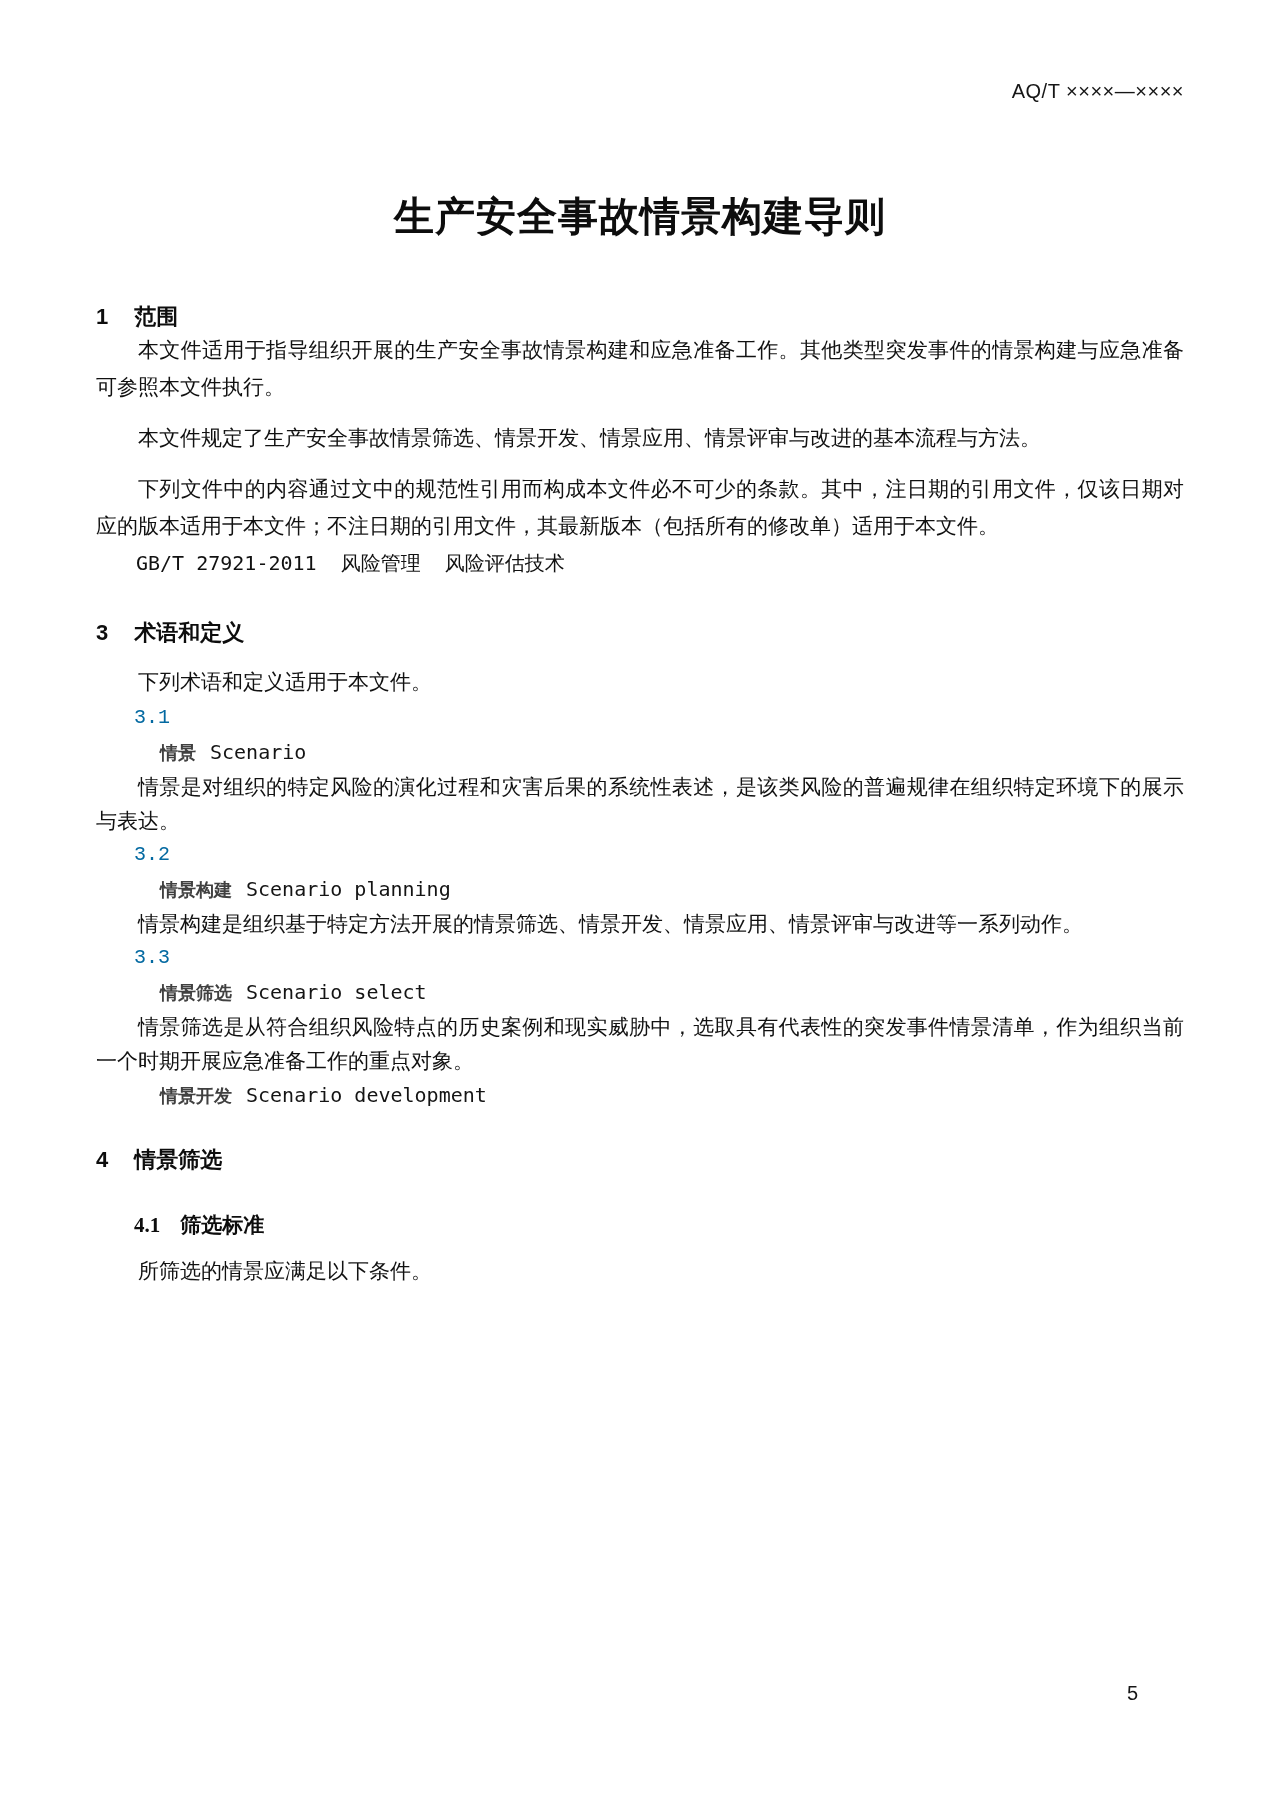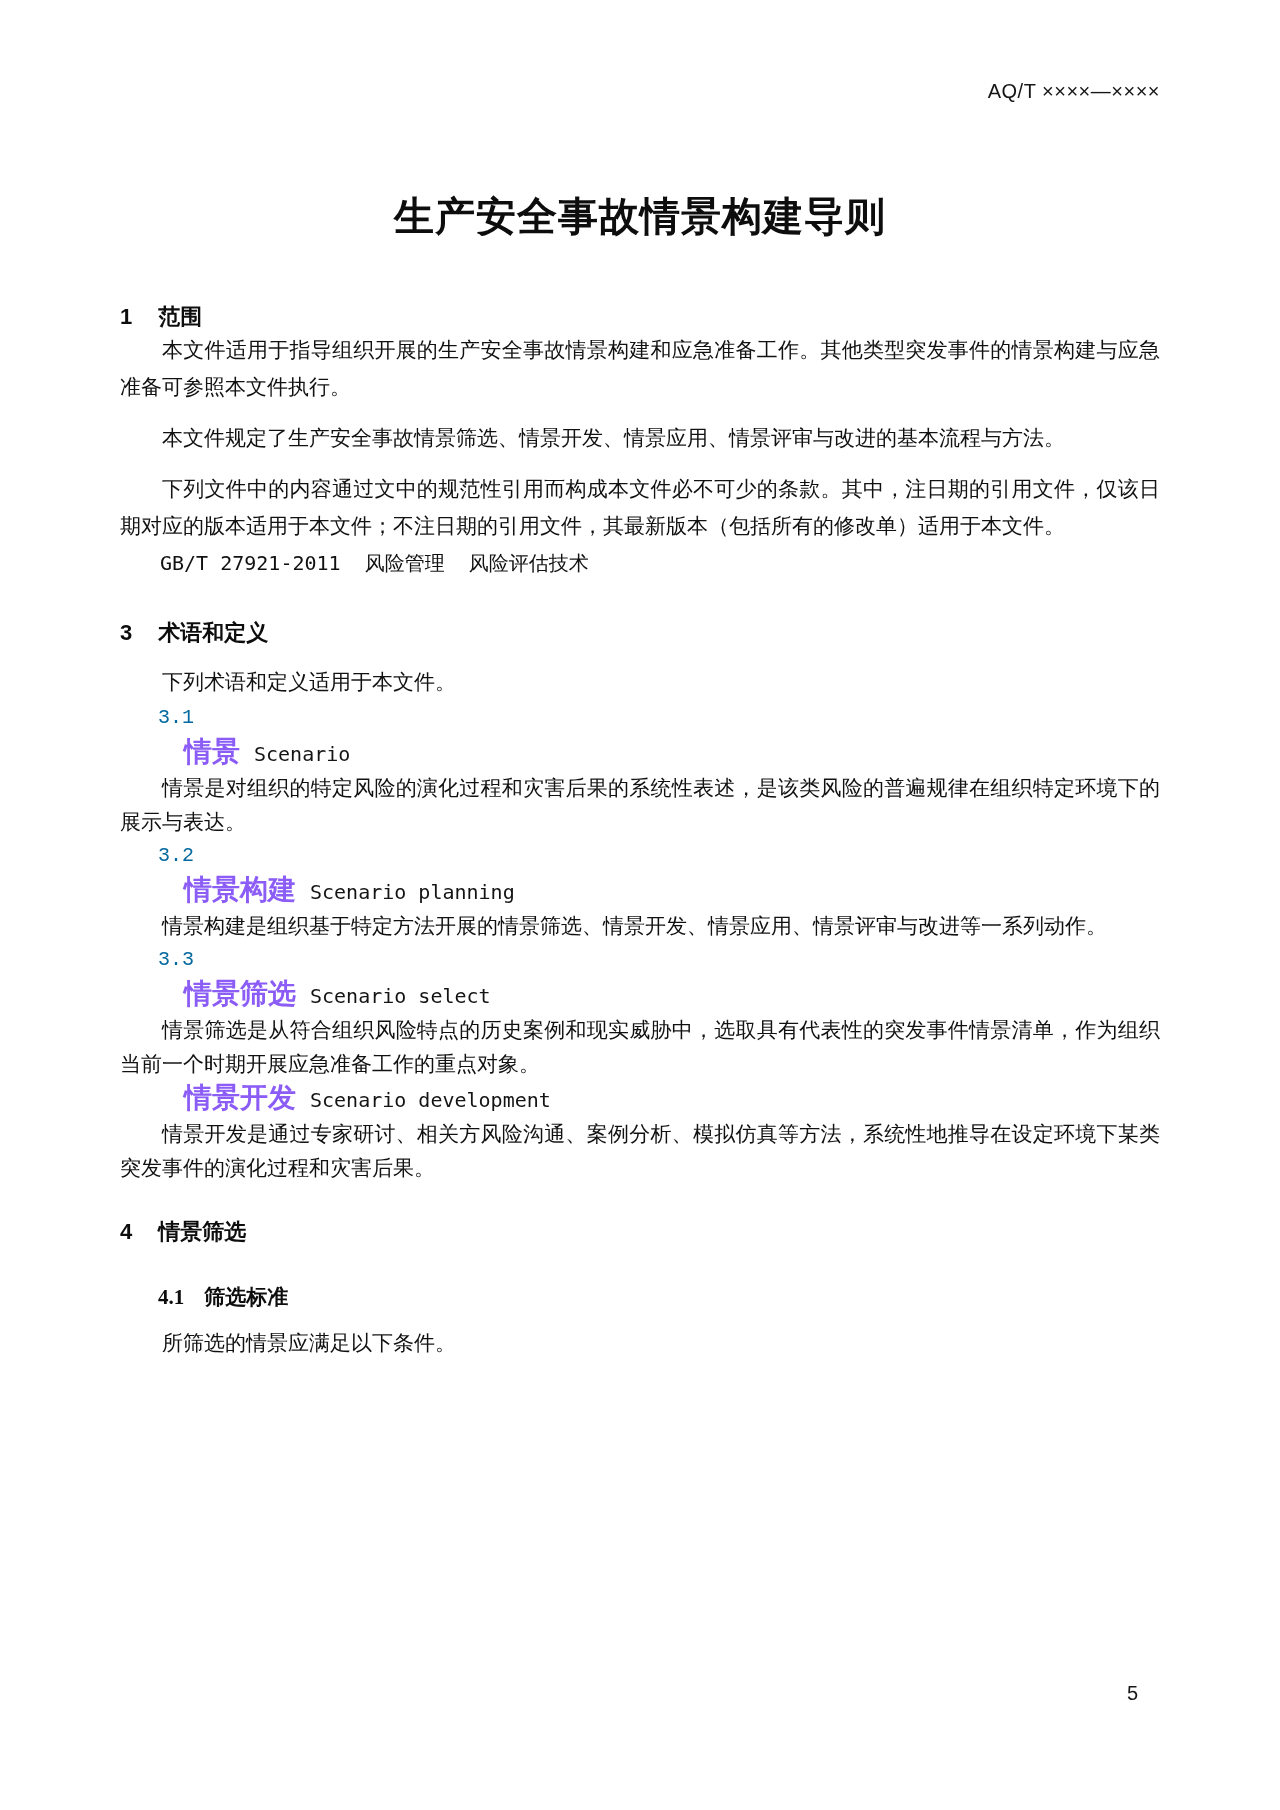--- a/index.html
+++ b/index.html
@@ -10,21 +10,21 @@
   .page {
     position: relative;
     width: 1280px;
     height: 1810px;
     background: #ffffff;
     color: #111111;
     font-family: "Liberation Serif", "DejaVu Serif", serif;
     font-size: 21px;
     overflow: hidden;
     box-sizing: border-box;
-    padding: 0 120px;
+    padding: 0 96px;
     border-radius: 26px;
   }
   .doc-header {
     padding-top: 80px;
     text-align: right;
     font-family: "Liberation Sans", "DejaVu Sans", sans-serif;
     font-size: 20px;
     letter-spacing: 0.5px;
     color: #161616;
   }
@@ -81,22 +81,22 @@
     line-height: 34px;
     color: #0369a1;
   }
   .term-line {
     padding-left: 64px;
     line-height: 34px;
   }
   .term-cn {
     font-family: "Liberation Sans", "DejaVu Sans", sans-serif;
     font-weight: 700;
-    font-size: 28px;
-    color: #8b5cf6;
+    font-size: 18px;
+    color: #404040;
   }
   .term-en {
     margin-left: 14px;
     font-family: "DejaVu Sans Mono", "Liberation Mono", monospace;
     font-size: 20px;
     color: #141414;
   }
   p.term-def {
     margin: 0;
     line-height: 34px;
@@ -162,21 +162,20 @@
       <div class="term-line">
         <span class="term-cn">情景筛选</span><span class="term-en">Scenario select</span>
       </div>
       <p class="term-def">情景筛选是从符合组织风险特点的历史案例和现实威胁中，选取具有代表性的突发事件情景清单，作为组织当前一个时期开展应急准备工作的重点对象。</p>
     </div>
 
     <div class="term-block">
       <div class="term-line">
         <span class="term-cn">情景开发</span><span class="term-en">Scenario development</span>
       </div>
-      <p class="term-def">情景开发是通过专家研讨、相关方风险沟通、案例分析、模拟仿真等方法，系统性地推导在设定环境下某类突发事件的演化过程和灾害后果。</p>
     </div>
 
   </section>
 
   <section>
     <div class="sec-heading sec-heading-4">
       <span class="sec-num">4</span><span>情景筛选</span>
     </div>
     <div class="sub-heading">
       <span class="sec-num">4.1</span><span>筛选标准</span>

